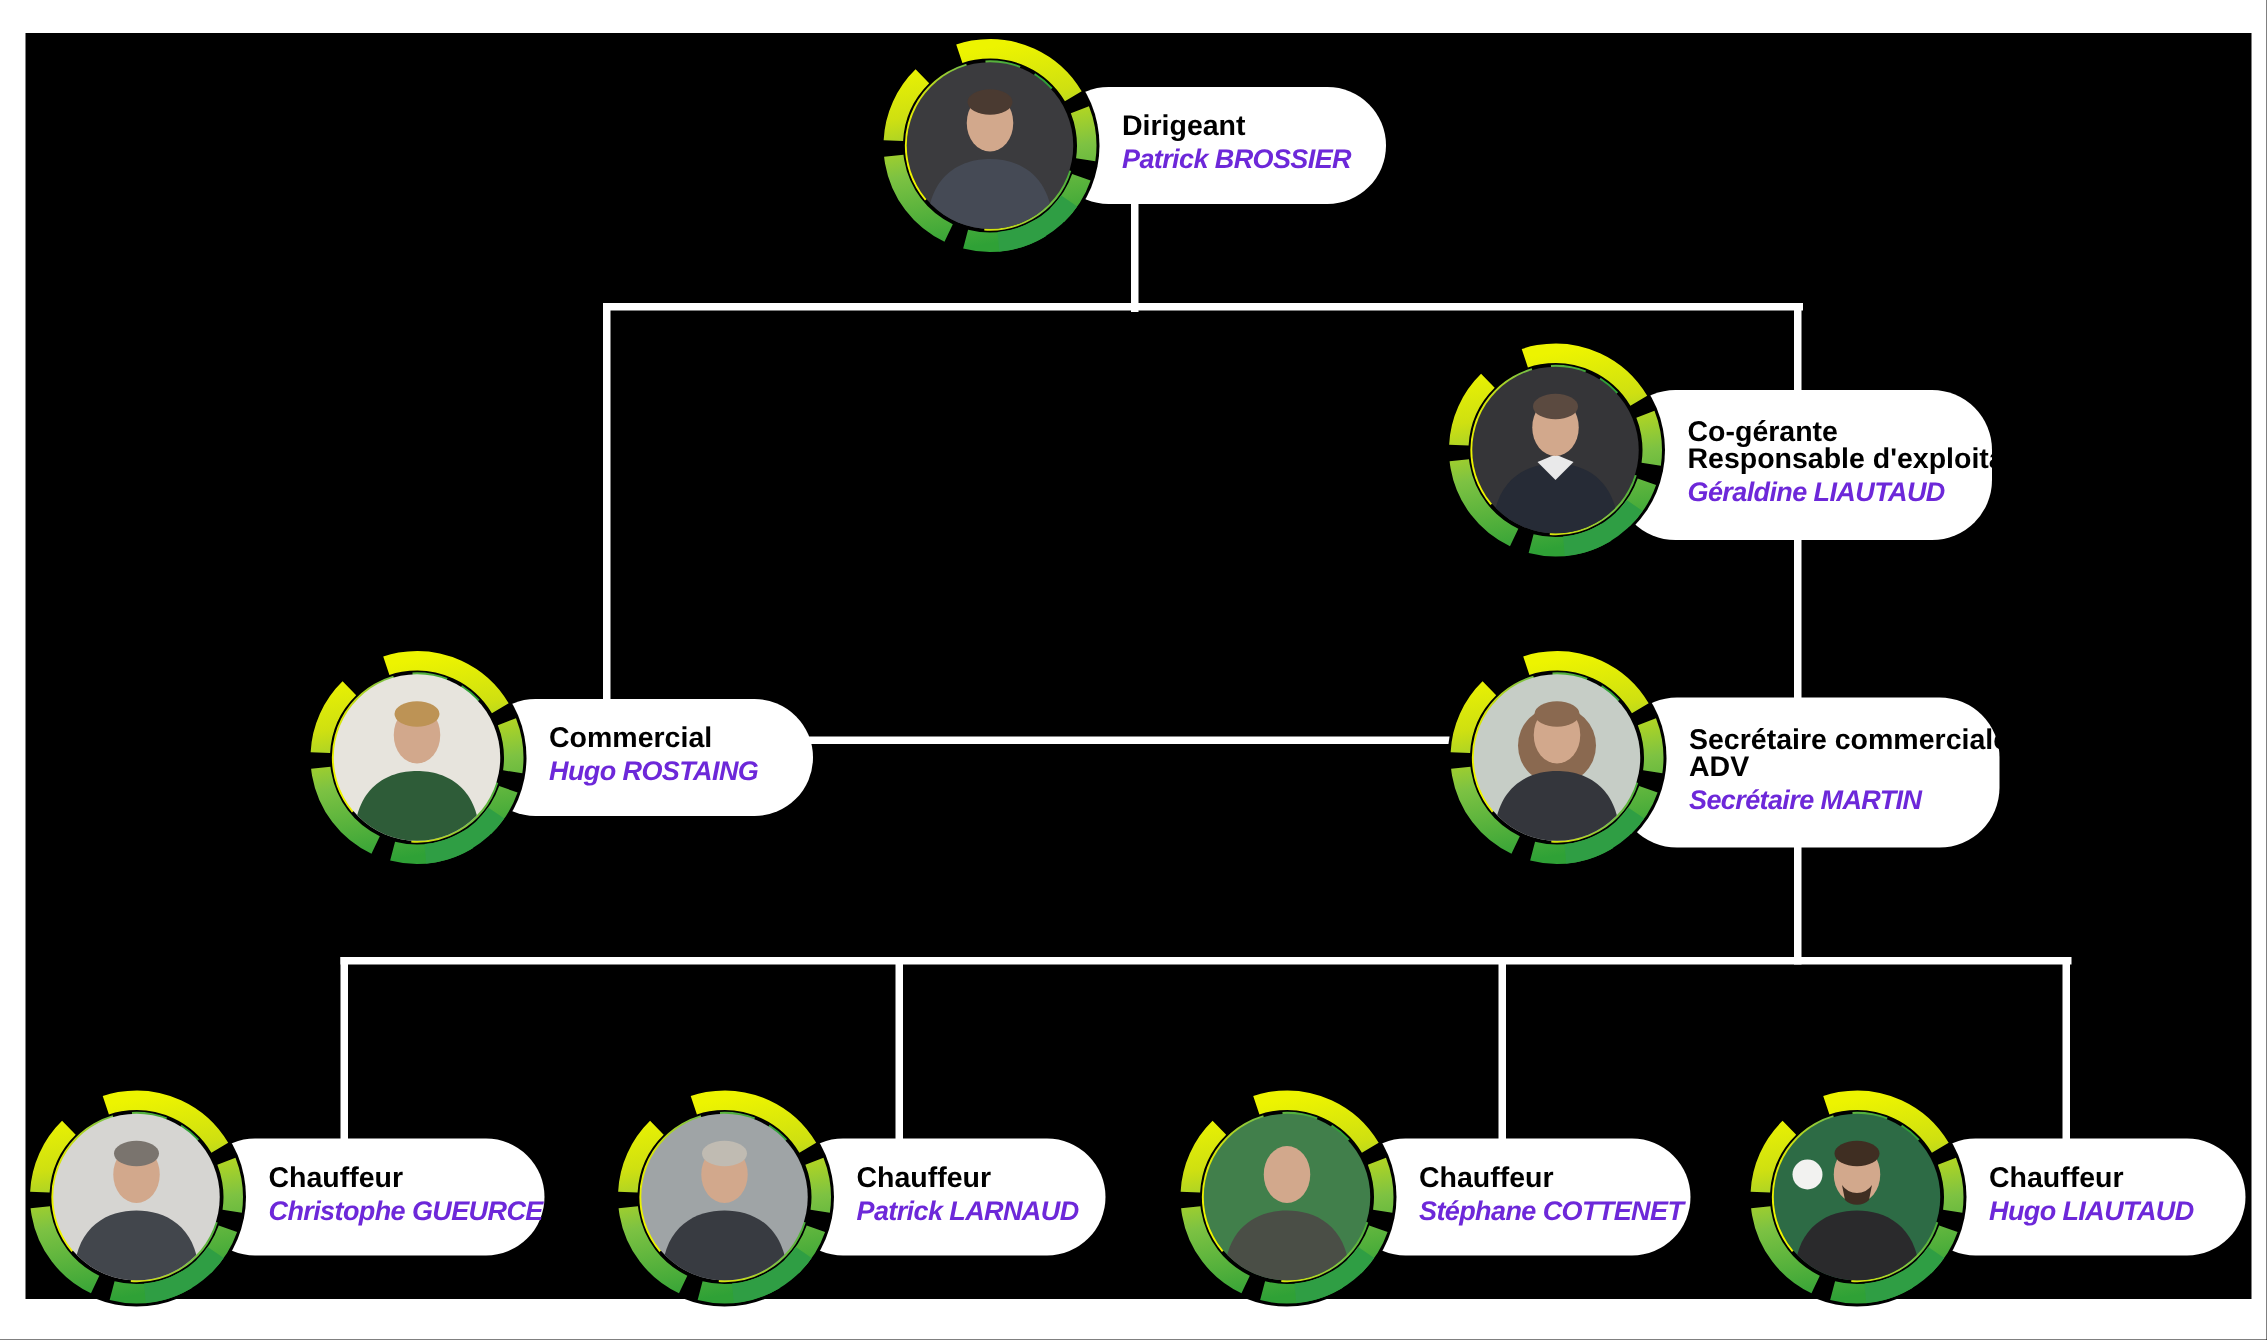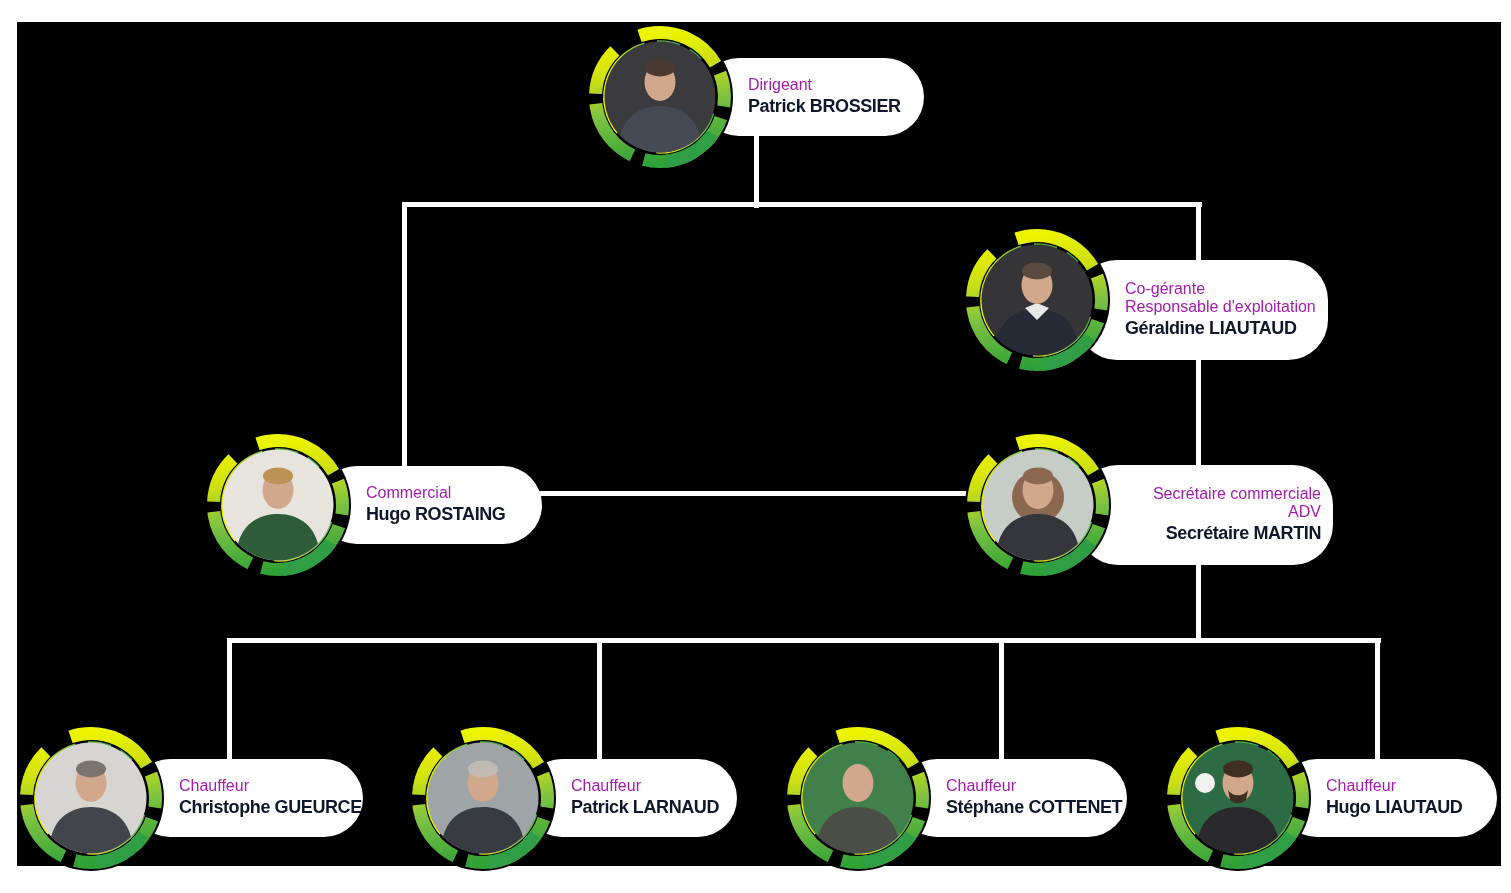--- a/index.html
+++ b/index.html
@@ -9,23 +9,23 @@
     font-family:"Liberation Sans", sans-serif;
   }
   .board{position:absolute;left:17px;top:22px;width:1484px;height:844px;background:#000;}
   .line{position:absolute;background:#ffffff;z-index:1;}
   .pill{
     position:absolute;z-index:2;background:#ffffff;border-radius:40px;
     height:78px;box-sizing:border-box;display:flex;flex-direction:column;
     justify-content:center;padding-left:48px;padding-right:12px;
   }
   .pill.three{height:100px;}
-  .role{font-size:16px;line-height:18px;color:#a21caf;white-space:nowrap;}
-  .pname{font-size:18px;line-height:23px;font-weight:bold;color:#0f172a;
-         white-space:nowrap;letter-spacing:-0.4px;margin-top:1px;}
+  .role{font-size:19px;line-height:18px;color:#000000;white-space:nowrap;font-weight:bold;}
+  .pname{font-size:18px;line-height:23px;font-weight:bold;color:#6d28d9;
+         white-space:nowrap;letter-spacing:-0.4px;margin-top:1px;font-style:italic;}
   .avatar{position:absolute;width:150px;height:150px;z-index:3;}
   .ring-outer{fill:none;stroke:url(#ringGrad);stroke-width:13;
               stroke-dasharray:78 10 34 12 30 14 52 12 66 10 48 29;}
   .ring-inner{fill:none;stroke:url(#ringGrad);stroke-width:8.5;
               stroke-dasharray:95 12 22 10 14 55 70 42;}
   .ring-accent{fill:none;stroke:#2f9e44;stroke-width:13;}
   .skin{fill:#d2a88c;}
 </style>
 </head>
 <body>
@@ -103,21 +103,21 @@
   <circle r="52.5" class="ring-inner" transform="rotate(150)"></circle>
   <path class="ring-accent" d="M 52.8 37.0 A 64.5 64.5 0 0 1 5.6 64.2"></path>
   <g clip-path="url(#photoClip)">
     <rect x="-56" y="-56" width="112" height="112" fill="#e7e4dd"></rect>
     <path d="M -42 56 C -42 20 -20 9 0 9 C 20 9 42 20 42 56 Z" fill="#2e5c38"></path>
     <ellipse class="skin" cx="0" cy="-15" rx="15.5" ry="19"></ellipse>
     <ellipse cx="0" cy="-29" rx="15" ry="8.5" fill="#bd9355"></ellipse>
   </g>
 </svg>
 
-<div class="pill three" style="left:1078px;top:465px;width:255px;align-items:flex-end;">
+<div class="pill three" style="left:1078px;top:465px;width:255px;">
   <div class="role">Secrétaire commerciale</div>
   <div class="role">ADV</div>
   <div class="pname">Secrétaire MARTIN</div>
 </div>
 <svg class="avatar" style="left:963px;top:430px;" viewBox="-75 -75 150 150">
   <circle r="73" fill="#000"></circle>
   <circle r="64.5" class="ring-outer" transform="rotate(-100)"></circle>
   <circle r="52.5" class="ring-inner" transform="rotate(150)"></circle>
   <path class="ring-accent" d="M 52.8 37.0 A 64.5 64.5 0 0 1 5.6 64.2"></path>
   <g clip-path="url(#photoClip)">

